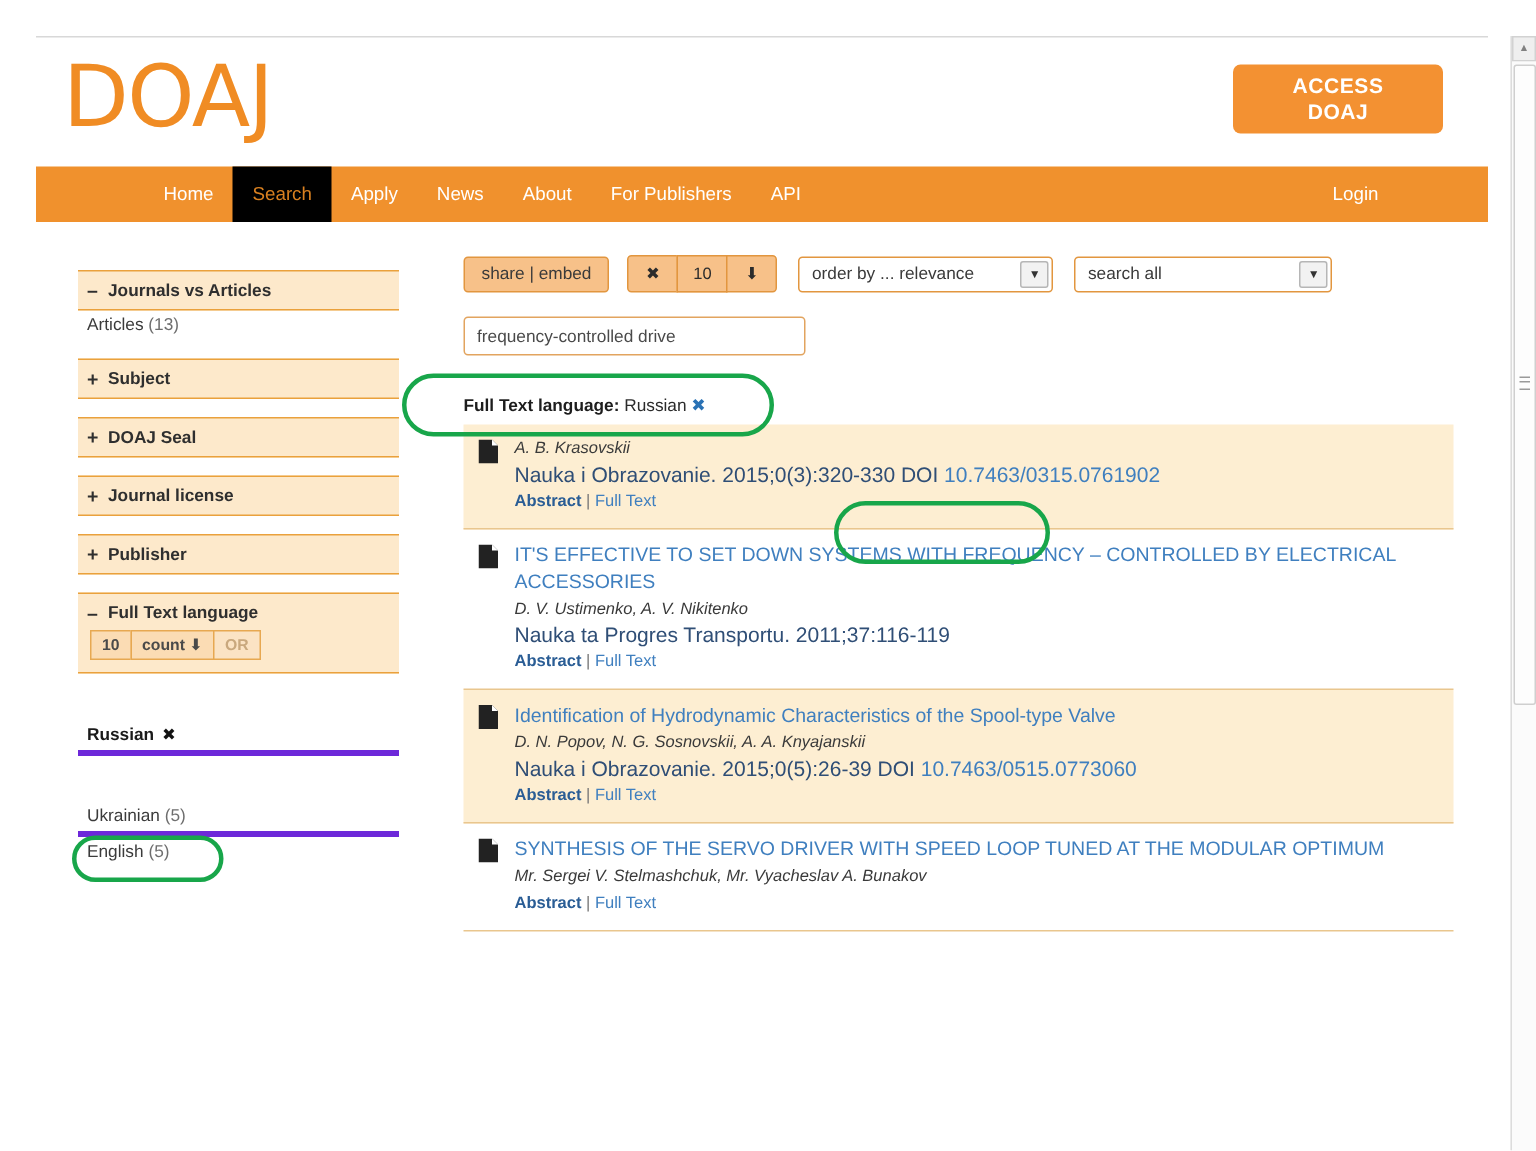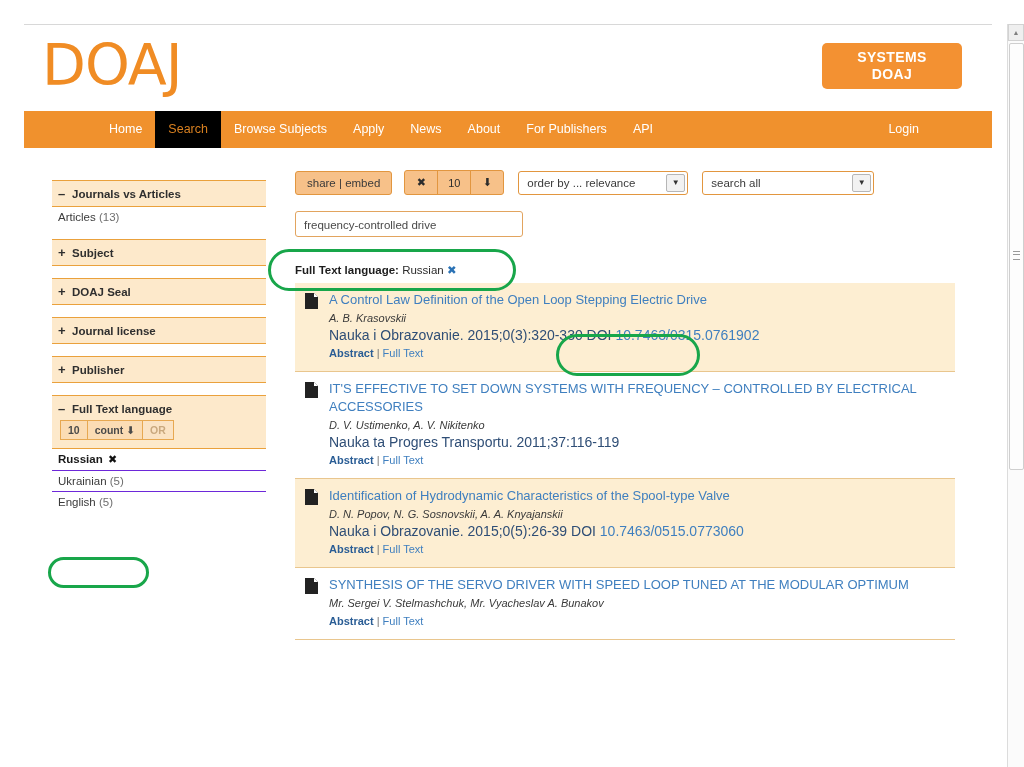--- a/index.html
+++ b/index.html
@@ -58,31 +58,31 @@
     font-size:11.5px;font-weight:bold;color:#2f2f2f;padding:5px 6px 5px 6px;
     display:flex;align-items:center;
   }
   .facet-head .sign{display:inline-block;width:14px;font-size:13px;font-weight:bold;color:#2f2f2f;}
   .facet-row{
     font-size:11.5px;color:#3b3b3b;padding:4px 6px;border-bottom:1px solid #f1d9b4;
   }
   .facet-row .cnt{color:#6e6e6e;}
   .facet-row.plain{border-bottom:none;}
   .facet-row.selected{font-weight:bold;color:#1a1a1a;}
-  .facet-row.sep{border-bottom:1px solid #6d28d9;}
+  .facet-row.sep{border-bottom:4px solid #6d28d9;margin-top:30px;}
   .xmark{font-size:11px;font-weight:bold;color:#111;margin-left:2px;}
   .facet-btns{display:flex;margin:4px 0 0 2px;}
   .fbtn{
     background:#fbdcb4;border:1px solid #e7a851;color:#4a4a4a;font-size:10.5px;
     padding:3px 7px;margin-right:-1px;display:flex;align-items:center;
   }
   .fbtn.dim{color:#c9a87e;background:#fbe3c4;}
 
   
-  .main{position:absolute;left:271px;top:0;width:660px;}
+  .main{position:absolute;left:285px;top:0;width:660px;}
 
   .toolbar{display:flex;align-items:center;margin-top:22px;}
   .btn-share{
     background:#f7c189;border:1px solid #e2963f;border-radius:3px;
     font-size:11.5px;color:#3a3a3a;padding:5px 11px;
   }
   .btn-group{display:flex;margin-left:12px;}
   .bg-btn{
     background:#f7c189;border:1px solid #e2963f;font-size:11px;color:#2c2c2c;
     padding:5px 9px;margin-left:-1px;display:flex;align-items:center;justify-content:center;
@@ -166,30 +166,29 @@
 
 <div class="screen">
 
   <div class="viewport">
 
     <div class="site-header">
       <div class="logo">
         <span class="logo-doaj">DOAJ</span>
       </div>
       <div class="support-btn">
-        <span>SYSTEMS</span><br>
+        <span>ACCESS</span><br>
         <span>DOAJ</span>
       </div>
     </div>
 
     <div class="navbar">
       <div class="nav-inner">
         <div class="nav-item">Home</div>
         <div class="nav-item active">Search</div>
-        <div class="nav-item">Browse Subjects</div>
         <div class="nav-item">Apply</div>
         <div class="nav-item">News</div>
         <div class="nav-item">About</div>
         <div class="nav-item">For Publishers</div>
         <div class="nav-item">API</div>
       </div>
       <div class="nav-right">
         <div class="nav-item">Login</div>
       </div>
     </div>
@@ -294,21 +293,20 @@
         </div>
 
 
         <div class="results">
 
           <div class="result alt">
             <svg class="doc-icon" viewBox="0 0 13 16">
               <path d="M0 0 h9 l4 4 v12 h-13 z" fill="#222"></path>
               <path d="M9 0 l4 4 h-4 z" fill="#fff"></path>
             </svg>
-            <a class="r-title">A Control Law Definition of the Open Loop Stepping Electric Drive</a>
             <span class="r-authors">A. B. Krasovskii</span>
             <span class="r-meta">
               <span>Nauka i Obrazovanie.</span>
               <span>2015;0(3):320-330 DOI</span>
               <span class="doi">10.7463/0315.0761902</span>
             </span>
             <span class="r-links">
               <span class="abs">Abstract</span>
               <span class="sepbar">|</span>
               <span class="ft">Full Text</span>

